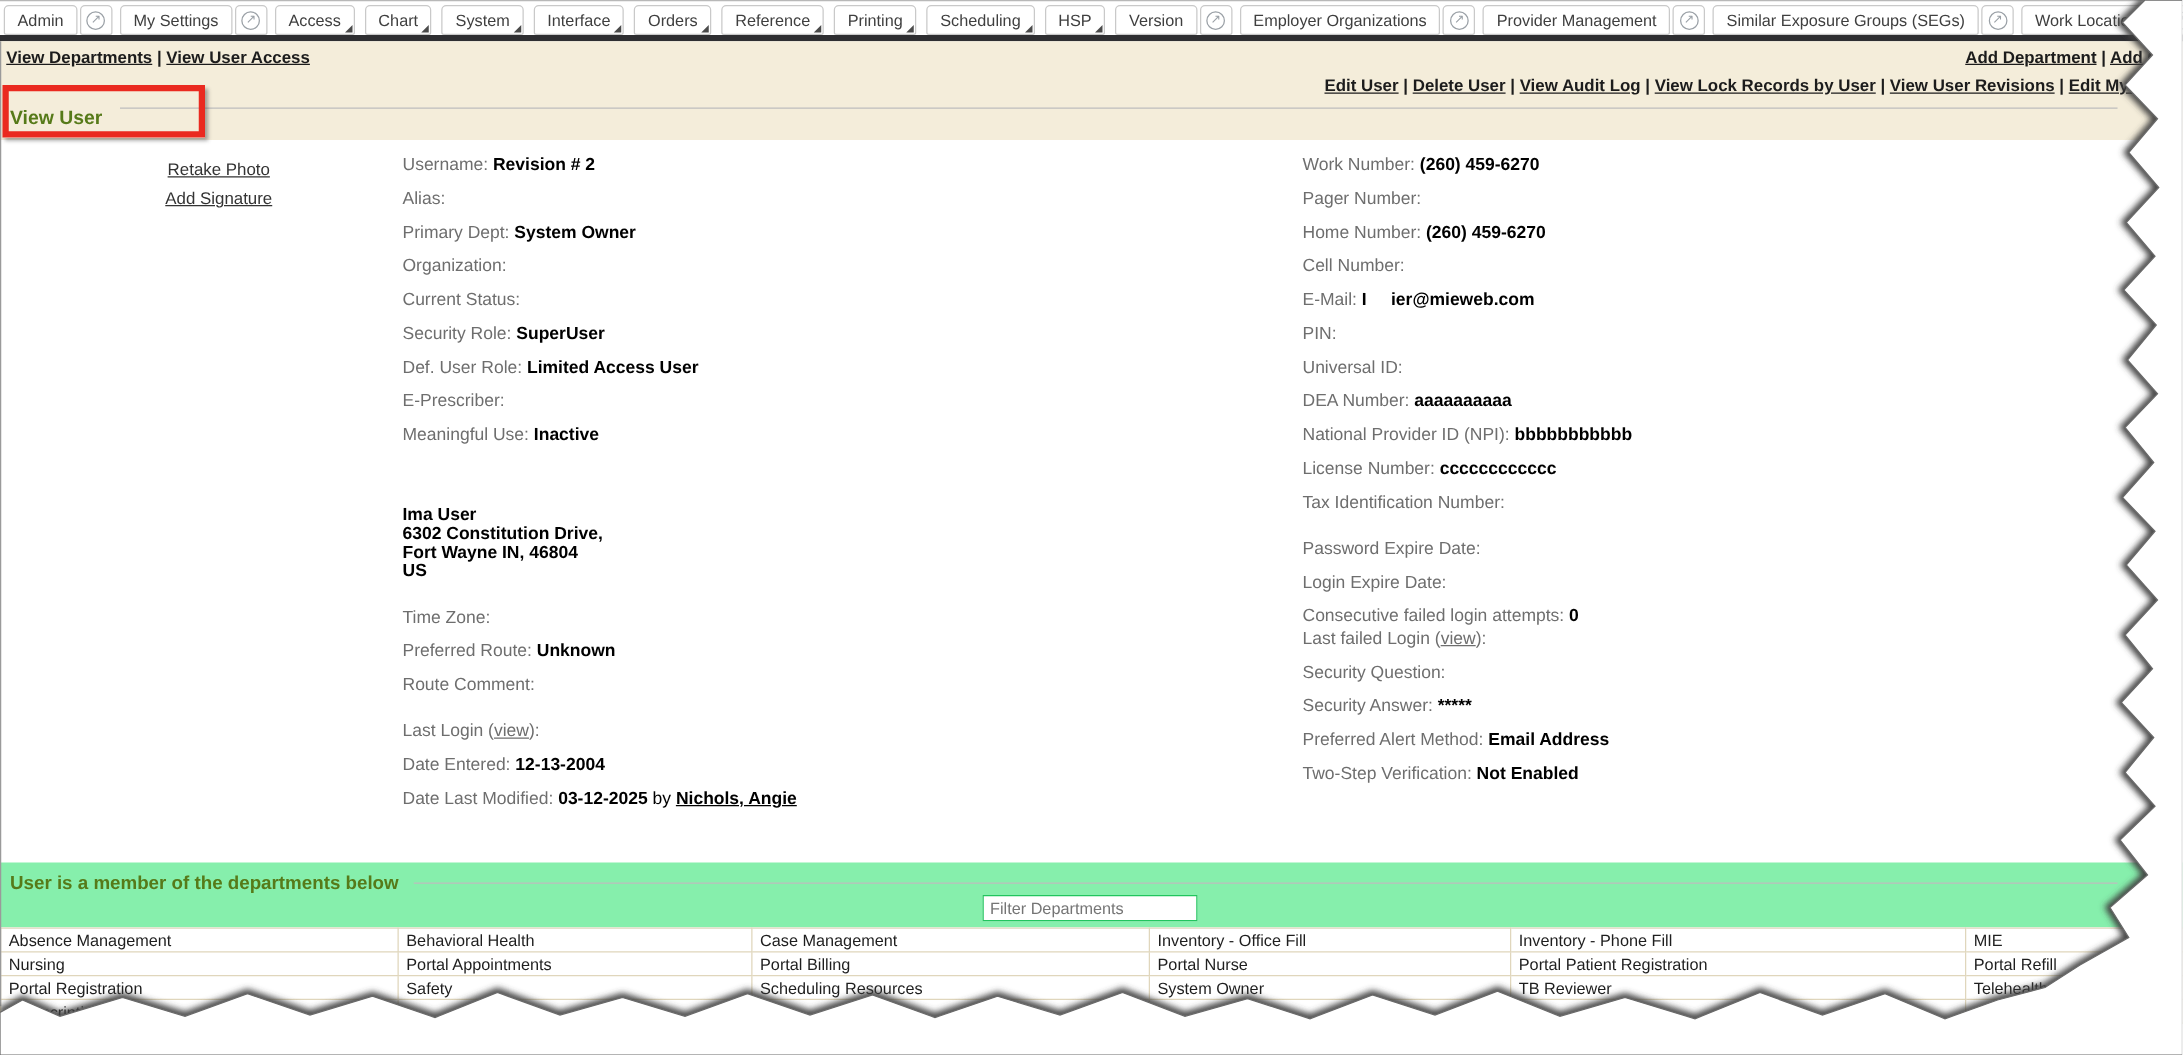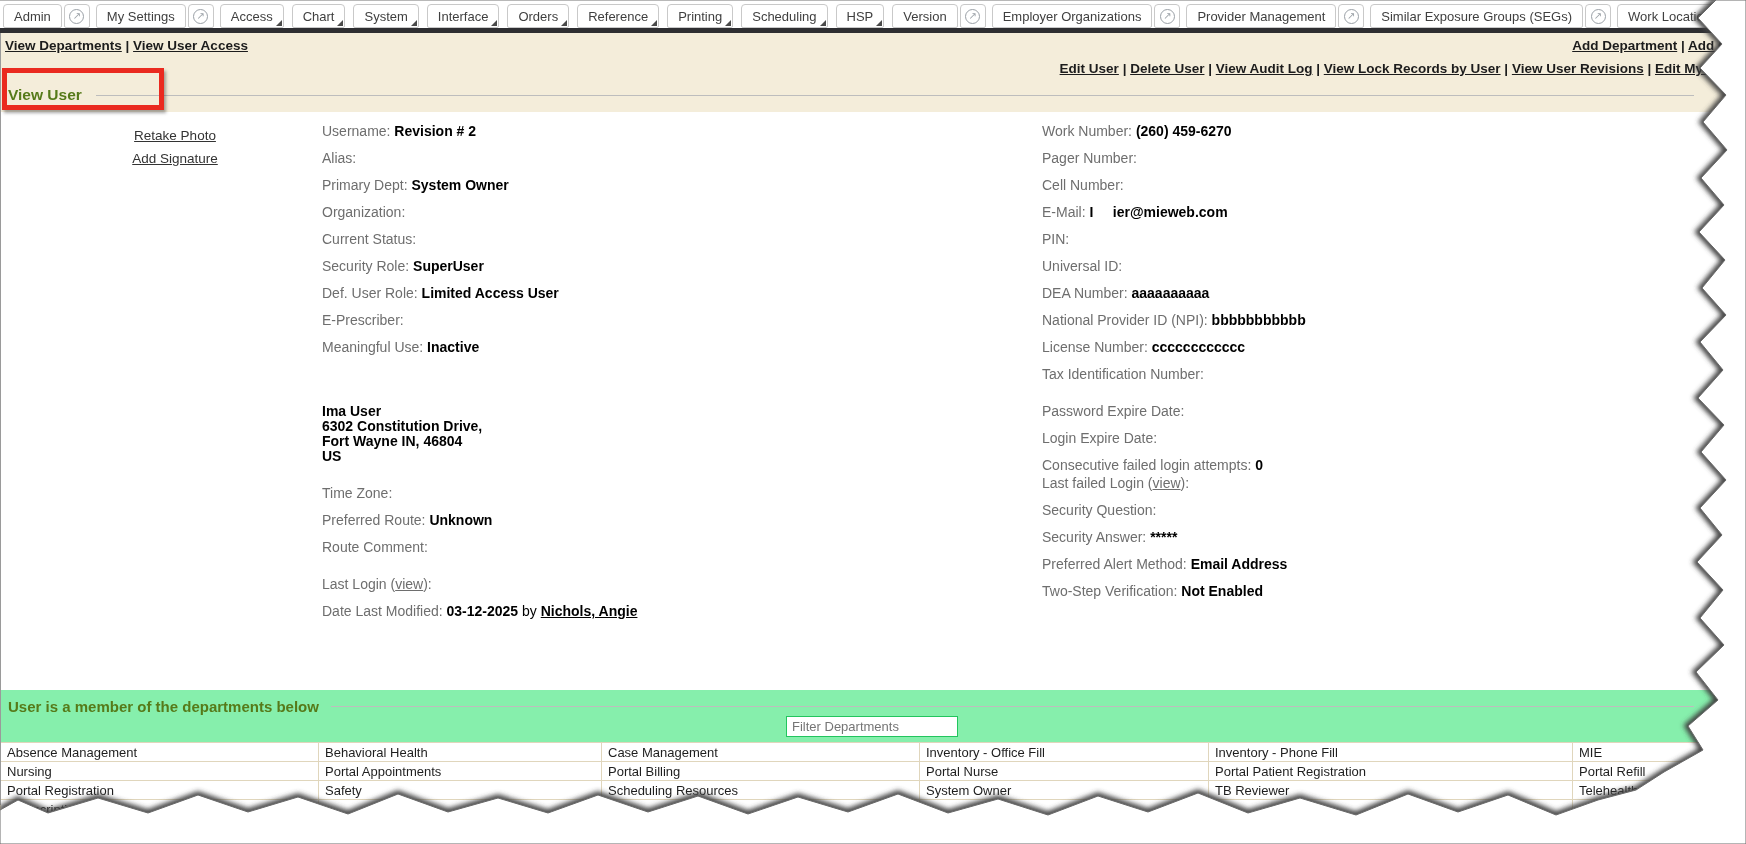--- a/index.html
+++ b/index.html
@@ -39,21 +39,21 @@
   }
 
   
   .band-top { position:absolute; top:33px; left:0; width:1746px; height:79px; background:#f4edda; }
   .row1 { position:relative; height:25px; line-height:25px; font-size:13.5px; font-weight:bold; color:#1c1c1c; }
   .row1 .leftlinks { position:absolute; left:5px; top:0; }
   .row1 .rightlinks { position:absolute; right:10px; top:0; }
   .row2 { height:22px; line-height:22px; text-align:right; padding-right:10px; font-size:13.5px; font-weight:bold; color:#1c1c1c; }
   .toplink { color:#1c1c1c; text-decoration:underline; cursor:pointer; }
   .sep { color:#1c1c1c; }
-  .title-row { display:flex; align-items:center; margin-top:6px; }
+  .title-row { display:flex; margin-top:6px; }
   .ptitle { color:#567a19; font-size:15.5px; font-weight:bold; padding-left:8px; white-space:nowrap; }
   .rule { flex:1; height:1px; background:#bdbdbd; margin:0 52px 0 14px; }
   .redbox {
     position:absolute; left:2px; top:68px; width:162px; height:42px;
     border:5px solid #ea2a1f; box-shadow:2px 3px 3px rgba(60,60,60,.45); z-index:10;
   }
 
   
   .content { position:absolute; top:112px; left:0; width:1746px; height:578px; background:#fff; }
   .col-photo { position:absolute; left:100px; top:16px; width:150px; text-align:center; font-size:13.5px; }
@@ -198,25 +198,27 @@
         <div class="frow"><span class="lbl">E-Prescriber:</span></div>
         <div class="frow"><span class="lbl">Meaningful Use: </span><span class="val">Inactive</span></div>
         <div class="frow address"><span class="val">Ima User
 6302 Constitution Drive,
 Fort Wayne IN, 46804
 US</span></div>
         <div class="frow gap"><span class="lbl">Time Zone:</span></div>
         <div class="frow"><span class="lbl">Preferred Route: </span><span class="val">Unknown</span></div>
         <div class="frow"><span class="lbl">Route Comment:</span></div>
         <div class="frow gap"><span class="lbl">Last Login (</span><span class="flink">view</span><span class="lbl">):</span></div>
+        <div class="frow"><span class="lbl">Date Entered: </span><span class="val">12-13-2004</span></div>
         <div class="frow"><span class="lbl">Date Last Modified: </span><span class="val">03-12-2025</span><span class="txt"> by </span><span class="flink strong">Nichols, Angie</span></div>
       </div>
     <div class="col-right" id="rightcol">
         <div class="frow"><span class="lbl">Work Number: </span><span class="val">(260) 459-6270</span></div>
         <div class="frow"><span class="lbl">Pager Number:</span></div>
+        <div class="frow"><span class="lbl">Home Number: </span><span class="val">(260) 459-6270</span></div>
         <div class="frow"><span class="lbl">Cell Number:</span></div>
         <div class="frow"><span class="lbl">E-Mail: </span><span class="val">I&nbsp;&nbsp;&nbsp;&nbsp;&nbsp;ier@mieweb.com</span></div>
         <div class="frow"><span class="lbl">PIN:</span></div>
         <div class="frow"><span class="lbl">Universal ID:</span></div>
         <div class="frow"><span class="lbl">DEA Number: </span><span class="val">aaaaaaaaaa</span></div>
         <div class="frow gap-sm"><span class="lbl">National Provider ID (NPI): </span><span class="val">bbbbbbbbbbb</span></div>
         <div class="frow"><span class="lbl">License Number: </span><span class="val">cccccccccccc</span></div>
         <div class="frow"><span class="lbl">Tax Identification Number:</span></div>
         <div class="frow gap"><span class="lbl">Password Expire Date:</span></div>
         <div class="frow"><span class="lbl">Login Expire Date:</span></div>

